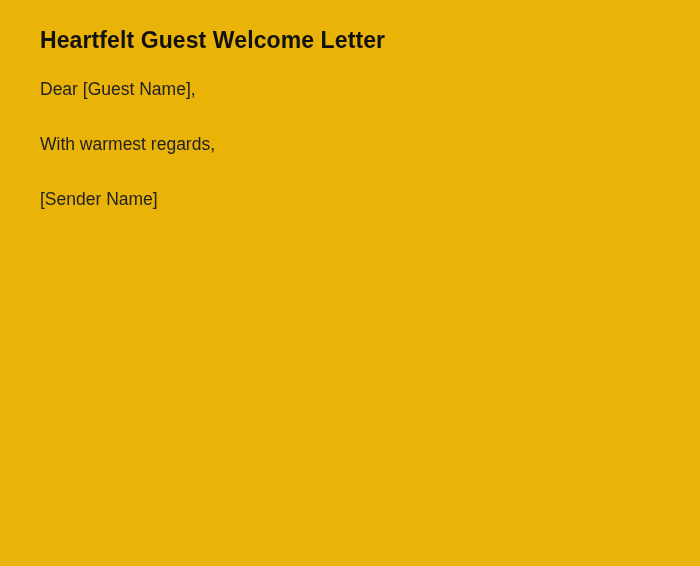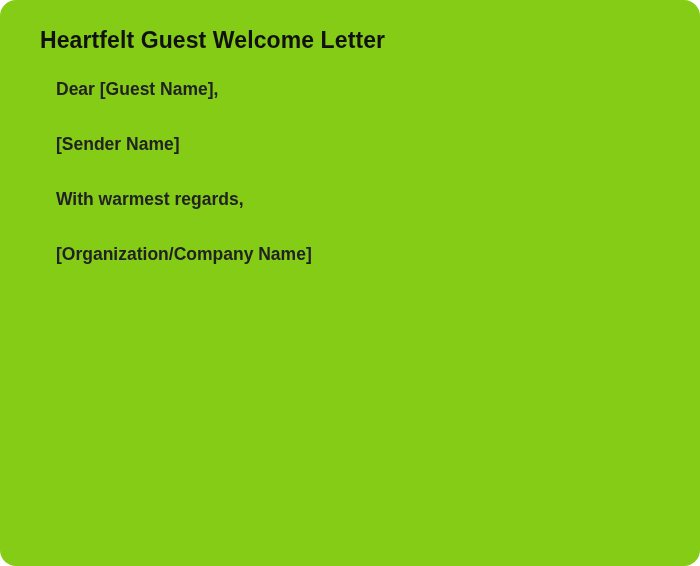--- a/index.html
+++ b/index.html
@@ -5,51 +5,49 @@
   html, body {
     margin: 0;
     padding: 0;
     background: #ffffff;
   }
   .page {
     position: relative;
     width: 700px;
     height: 566px;
     box-sizing: border-box;
-    background: #84cc16;
+    background: #eab308;
     padding: 26px 40px 40px 40px;
     overflow: hidden;
     font-family: "Liberation Sans", "DejaVu Sans", sans-serif;
-    border-radius: 16px;
   }
   .doc-title {
     margin: 0 0 17px 0;
     font-size: 23px;
     line-height: 29px;
     font-weight: 700;
     color: #111111;
     letter-spacing: 0.1px;
   }
   .para {
-    margin: 0 0 20px 16px;
+    margin: 0 0 20px 0;
     font-size: 17.5px;
     line-height: 35px;
-    font-weight: 700;
+    font-weight: 400;
     color: #222222;
     white-space: pre-line;
   }
 </style>
 </head>
 <body>
 
 <div class="page">
   <h1 class="doc-title">Heartfelt Guest Welcome Letter</h1>
 
   <p class="para">Dear [Guest Name],</p>
 
 
 
+  <p class="para">With warmest regards,</p>
+
   <p class="para">[Sender Name]</p>
 
-  <p class="para">With warmest regards,</p>
-
-  <p class="para">[Organization/Company Name]</p>
 </div>
 
 </body></html>

